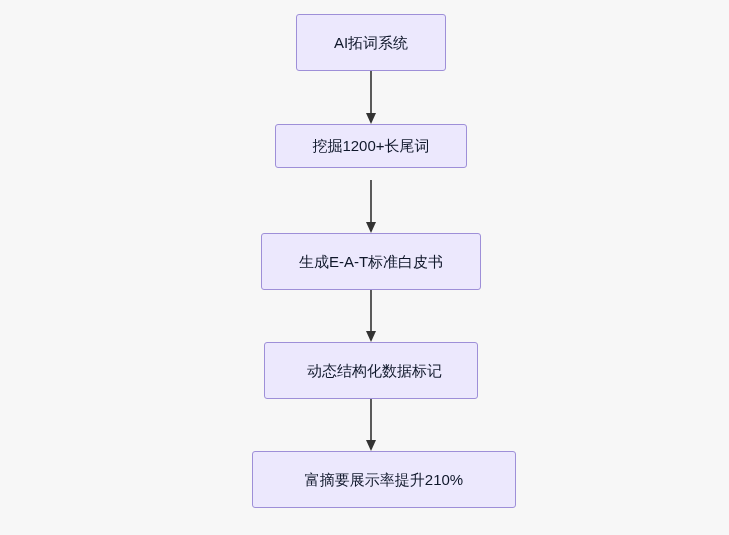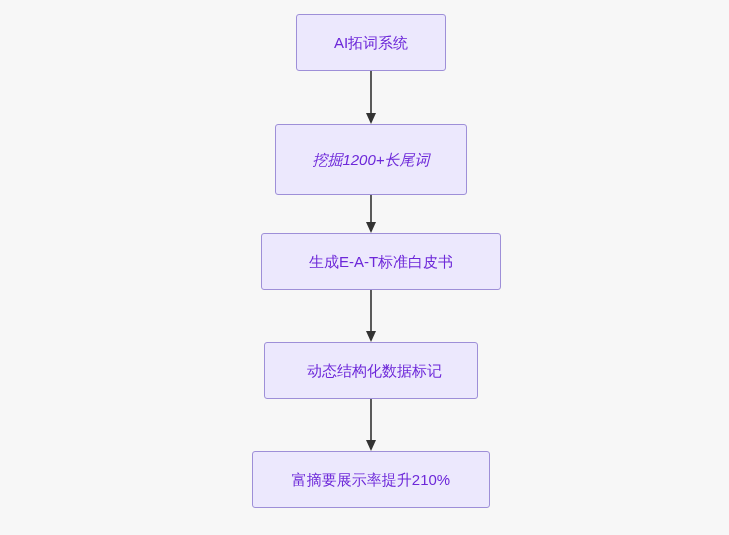--- a/index.html
+++ b/index.html
@@ -20,21 +20,21 @@
   }
   .node {
     position: absolute;
     box-sizing: border-box;
     display: flex;
     align-items: center;
     justify-content: center;
     background: #ECE8FD;
     border: 1px solid #9E8FD8;
     border-radius: 3px;
-    color: #6d28d9;
+    color: #0f172a;
     font-size: 15px;
     line-height: 1.2;
     white-space: nowrap;
   }
   .edge {
     position: absolute;
     left: 0;
     top: 0;
     width: 729px;
     height: 535px;
@@ -69,29 +69,29 @@
     <g>
       <line x1="371" y1="398" x2="371" y2="443"></line>
       <polygon points="371,451 366,440 376,440"></polygon>
     </g>
   </svg>
 
   <div class="node" style="left:296px; top:14px; width:150px; height:57px;">
     <span>AI拓词系统</span>
   </div>
 
-  <div class="node" style="left:275px; top:124px; width:192px; height:71px;font-style:italic;">
+  <div class="node" style="left:275px; top:124px; width:192px; height:44px;">
     <span>挖掘1200+长尾词</span>
   </div>
 
-  <div class="node" style="left:261px; top:233px; width:240px; height:57px;">
+  <div class="node" style="left:261px; top:233px; width:220px; height:57px;">
     <span>生成E-A-T标准白皮书</span>
   </div>
 
   <div class="node" style="left:264px; top:342px; width:214px; height:57px;padding-left:7px;">
     <span>动态结构化数据标记</span>
   </div>
 
-  <div class="node" style="left:252px; top:451px; width:238px; height:57px;">
+  <div class="node" style="left:252px; top:451px; width:264px; height:57px;">
     <span>富摘要展示率提升210%</span>
   </div>
 
 </div>
 
 </body></html>

